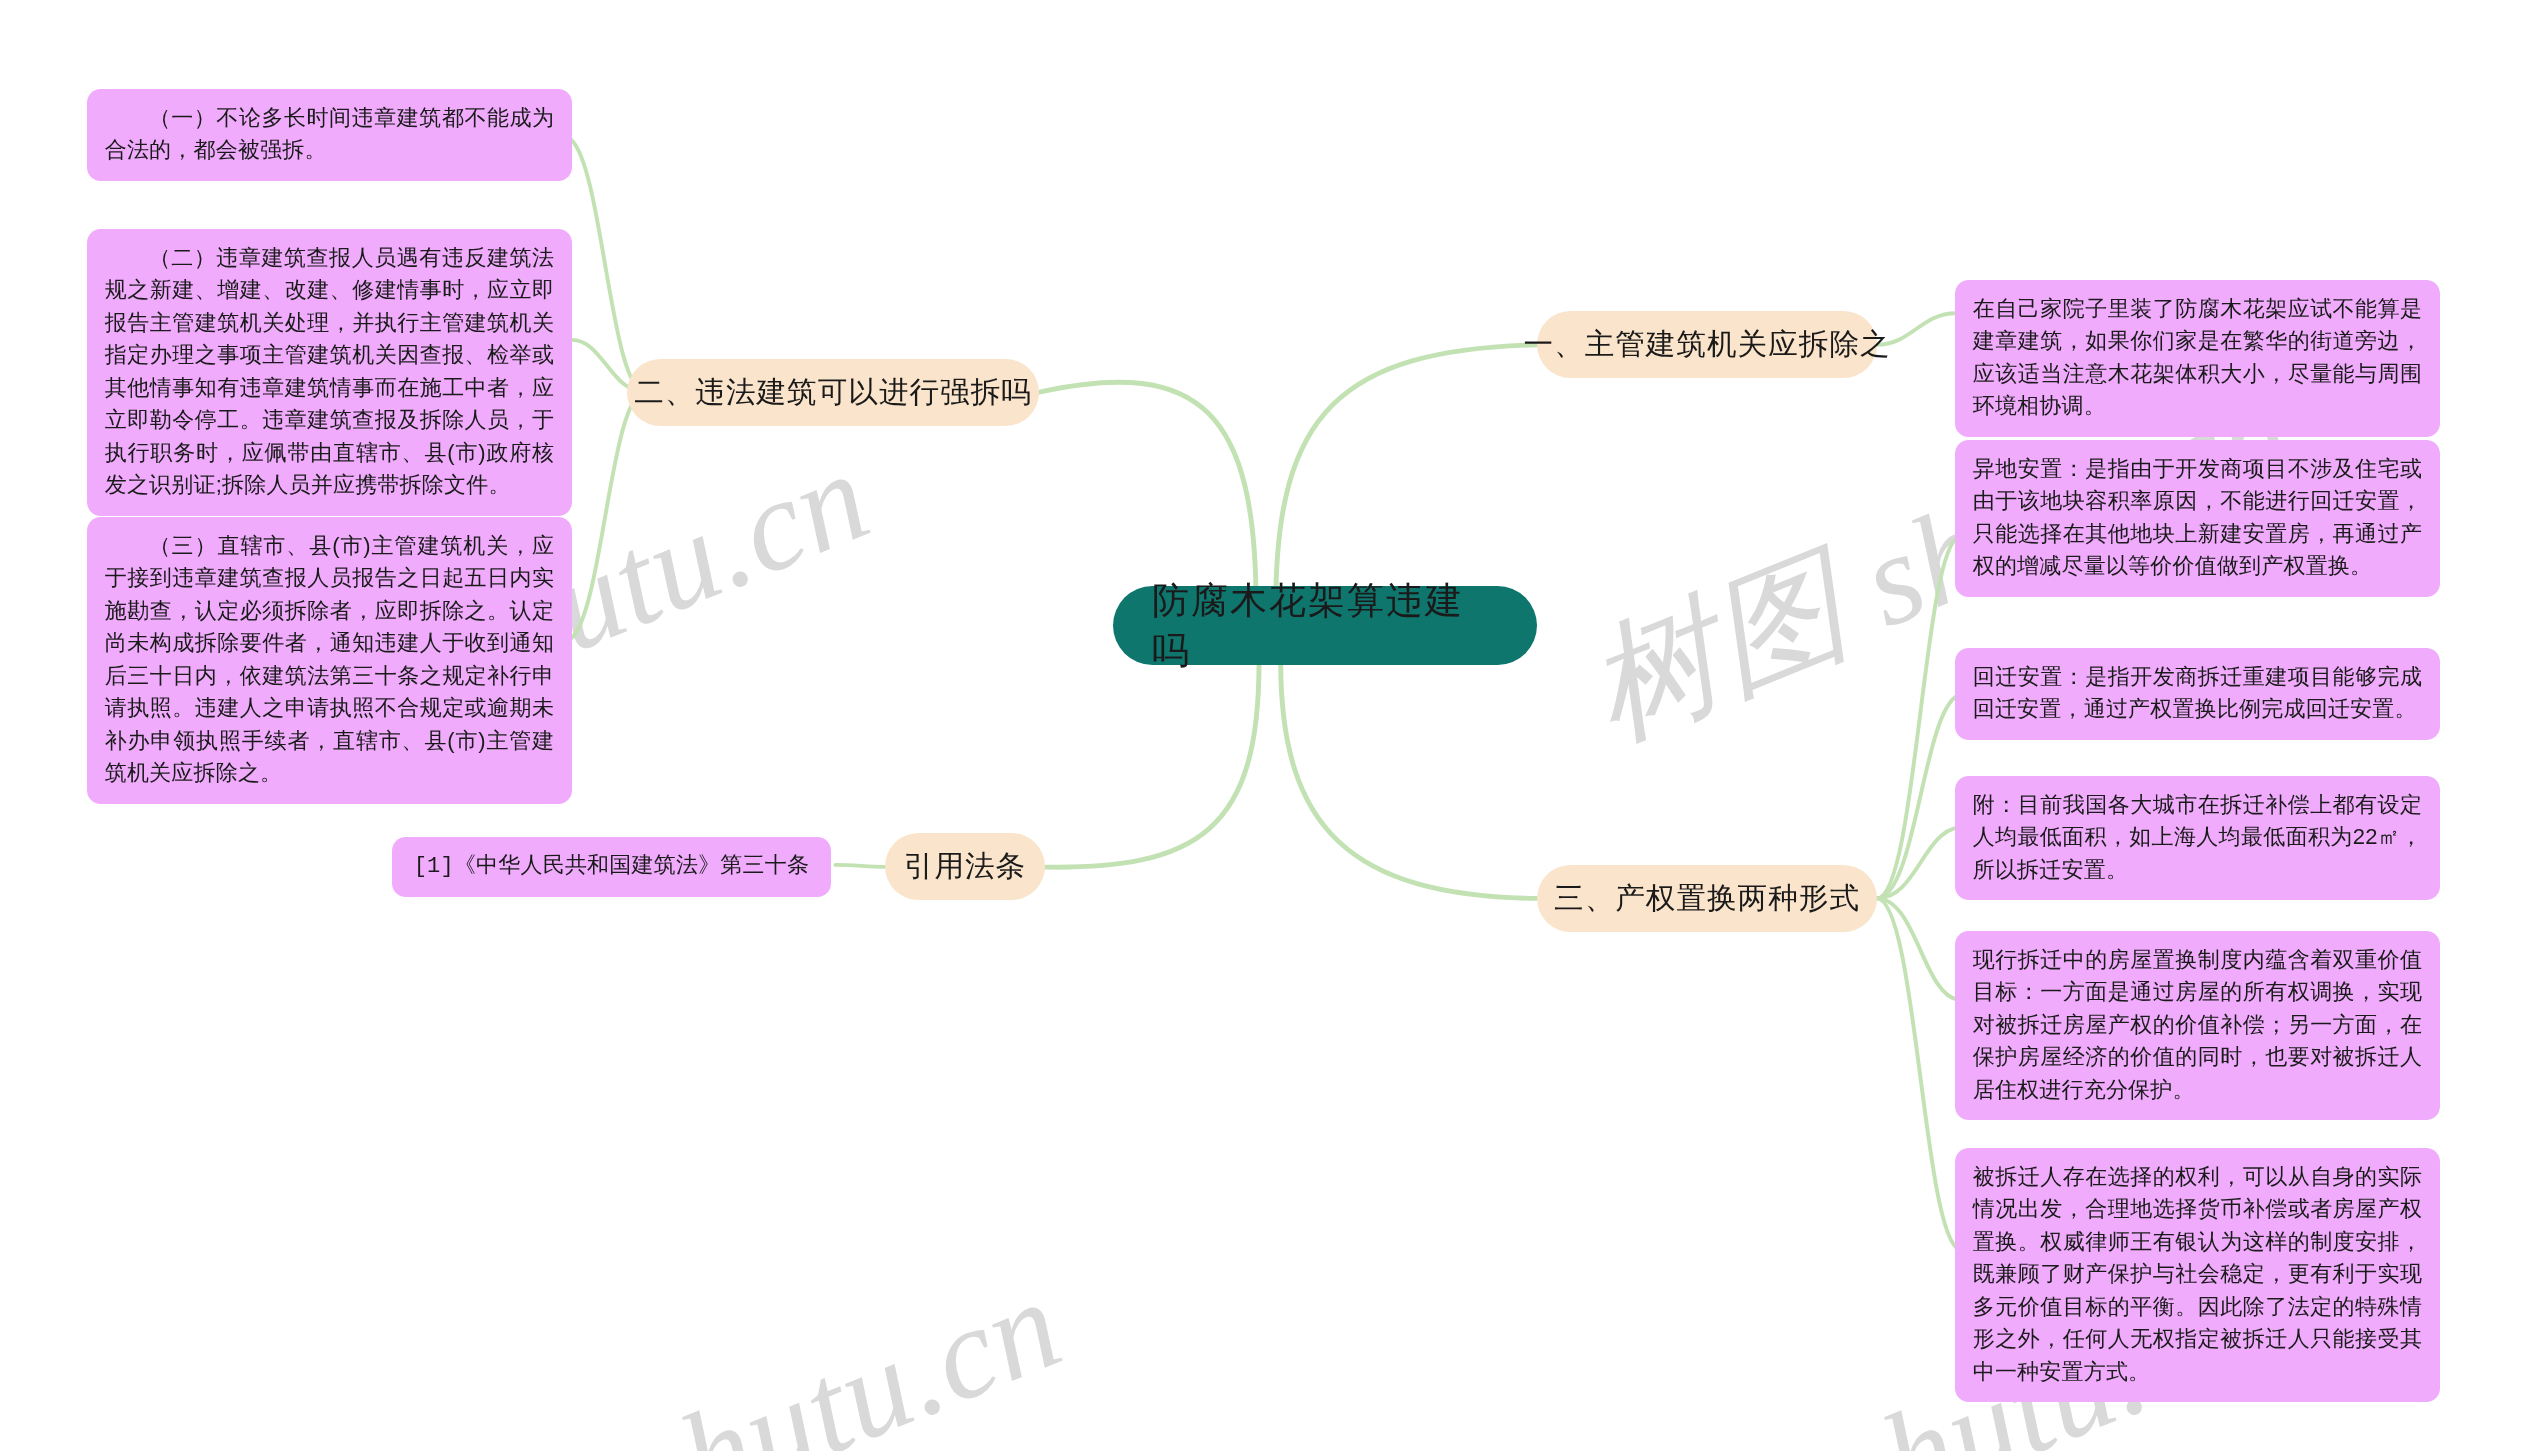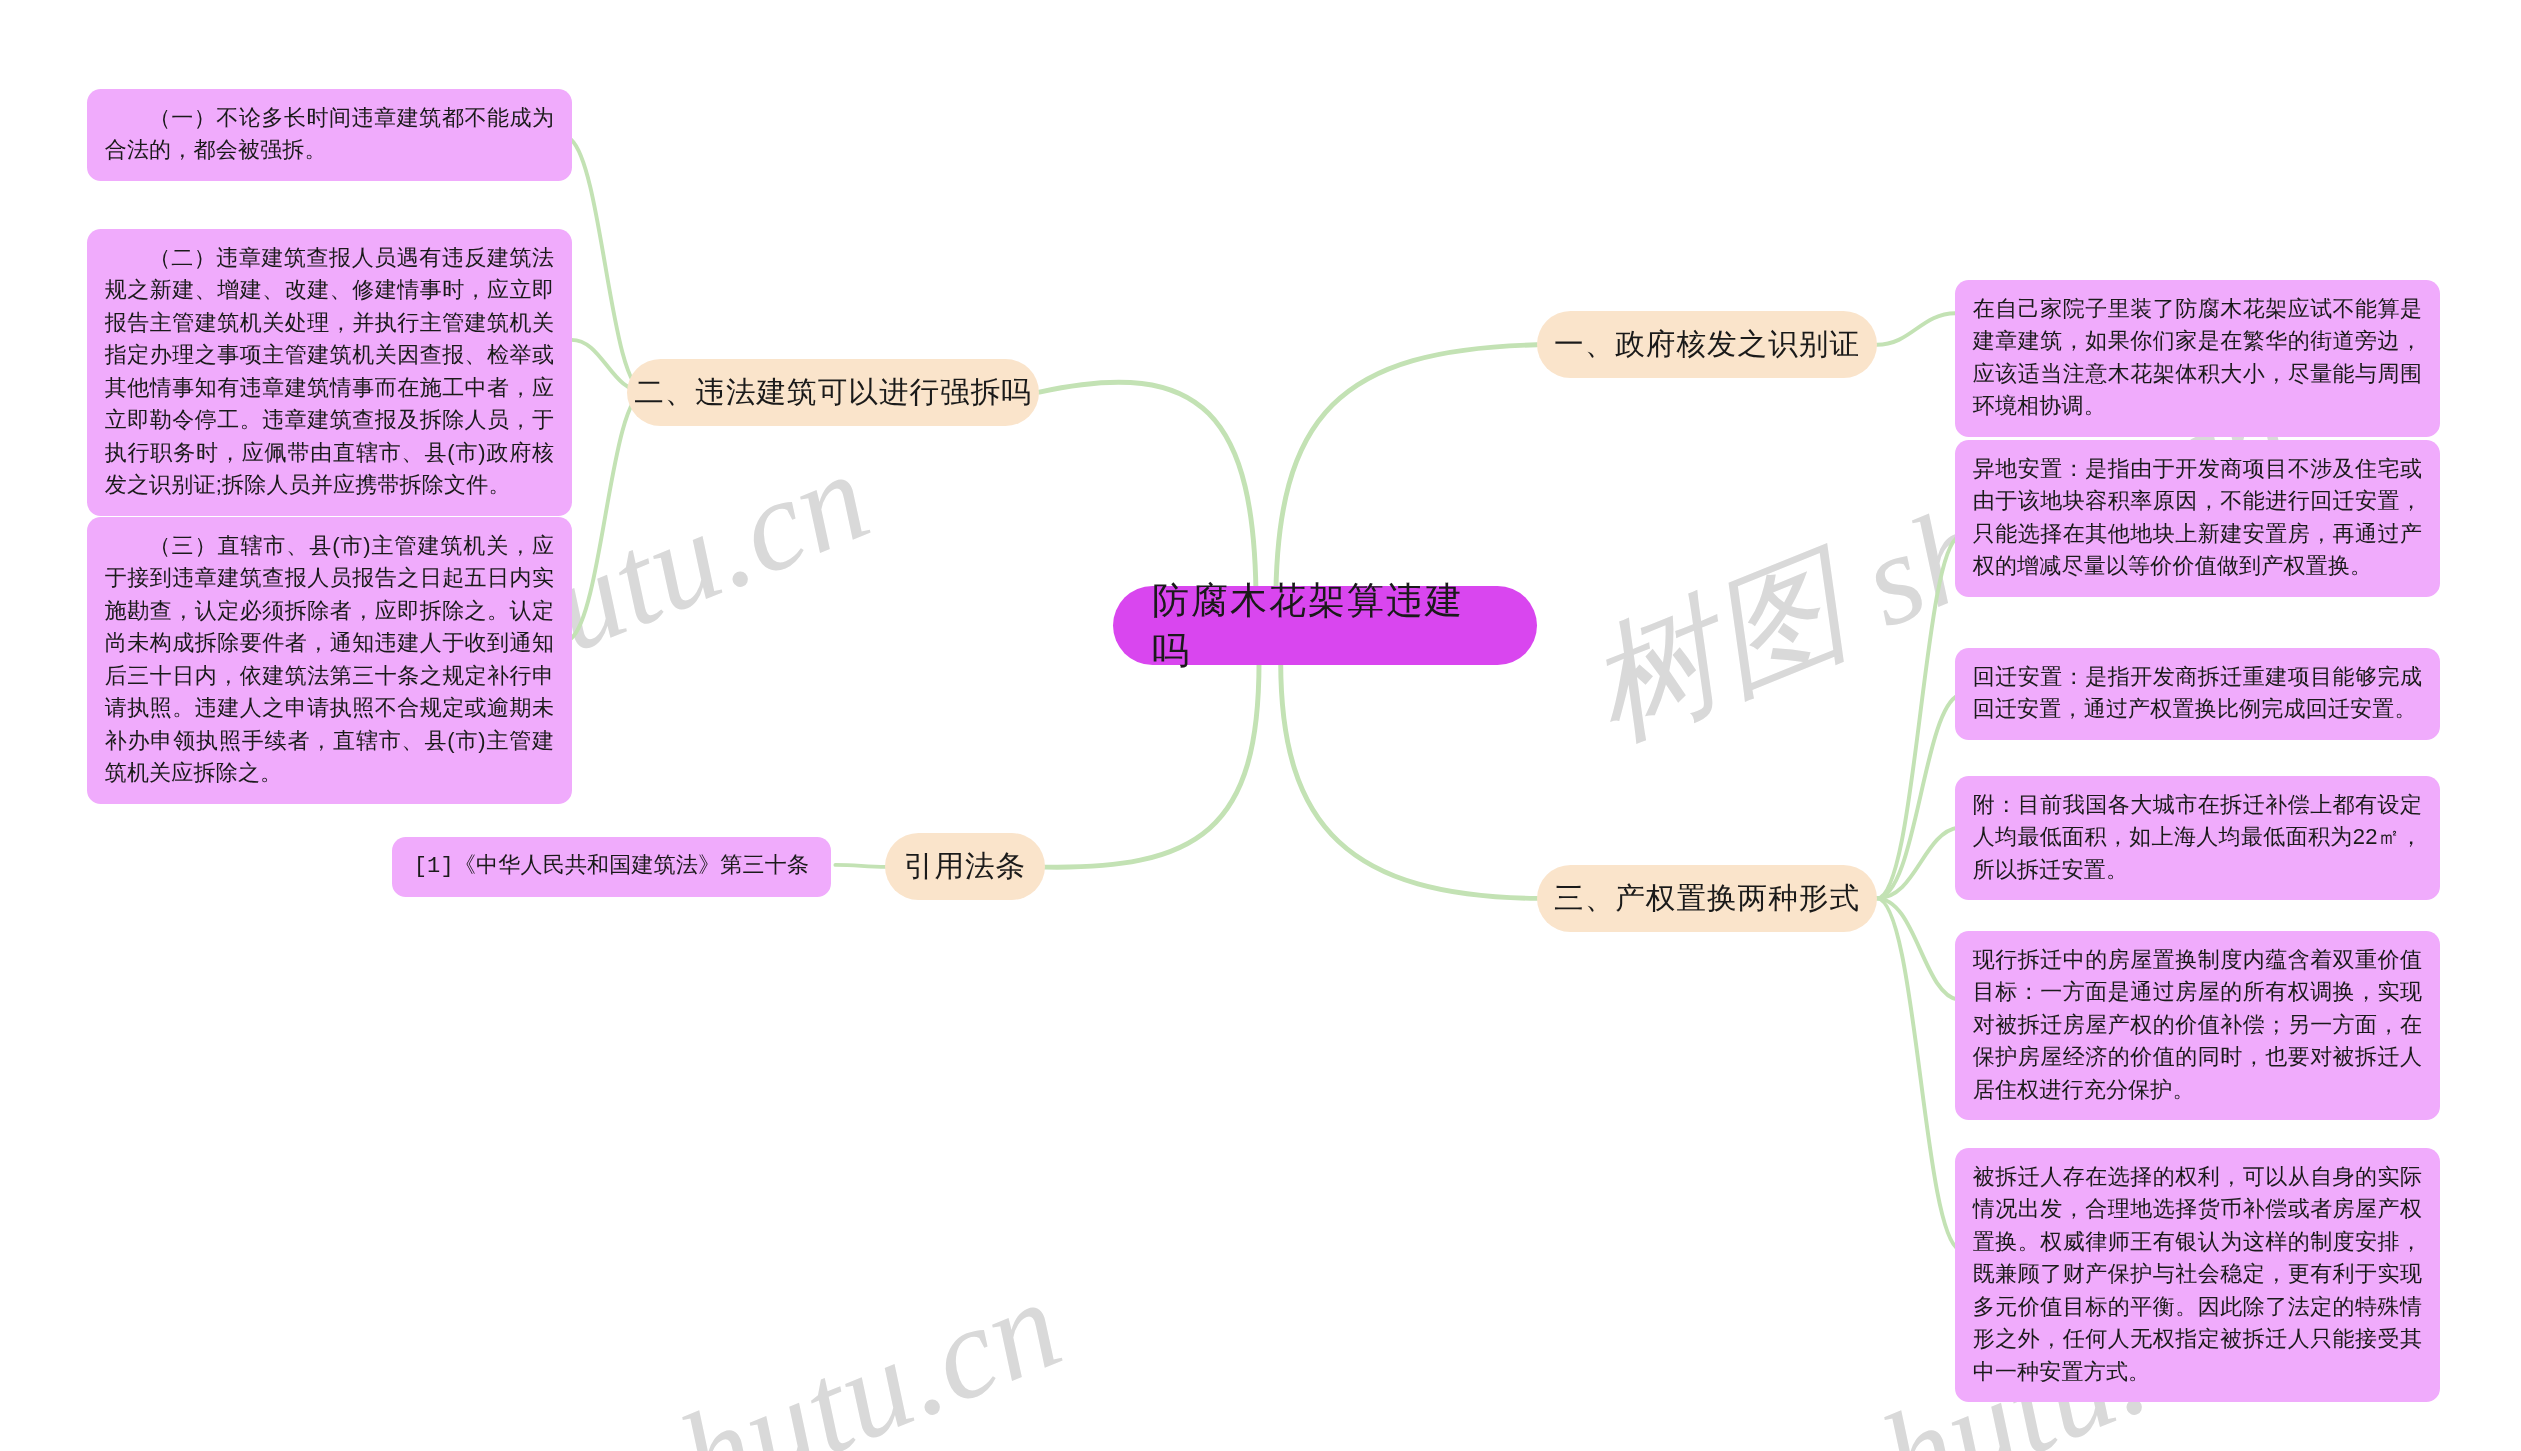--- a/index.html
+++ b/index.html
@@ -50,21 +50,21 @@
   
   .node {
     position: absolute;
     box-sizing: border-box;
     display: flex;
     align-items: center;
     color: #1a1a1a;
   }
 
   .node-root {
-    background: #d946ef;
+    background: #0f766e;
     border-radius: 43px;
     justify-content: center;
     font-size: 37px;
     letter-spacing: 2px;
     padding: 0 39px;
   }
 
   .node-branch {
     background: #fae4cb;
     border-radius: 39px;
@@ -128,21 +128,21 @@
 
       <path d="M 900 880 C 878 880 870 878 848 878"></path>
     </g>
   </svg>
 
   <div class="node node-root" style="left:1113px; top:586px; width:424px; height:79px;">
     <span>防腐木花架算违建吗</span>
   </div>
 
   <div class="node node-branch" style="left:1537px; top:311px; width:340px; height:67px;">
-    <span>一、政府核发之识别证</span>
+    <span>一、主管建筑机关应拆除之</span>
   </div>
 
   <div class="node node-branch" style="left:627px; top:359px; width:412px; height:67px;text-align:center;">
     <span>二、违法建筑可以进行强拆吗</span>
   </div>
 
   <div class="node node-branch" style="left:1537px; top:865px; width:340px; height:67px;">
     <span>三、产权置换两种形式</span>
   </div>
 

